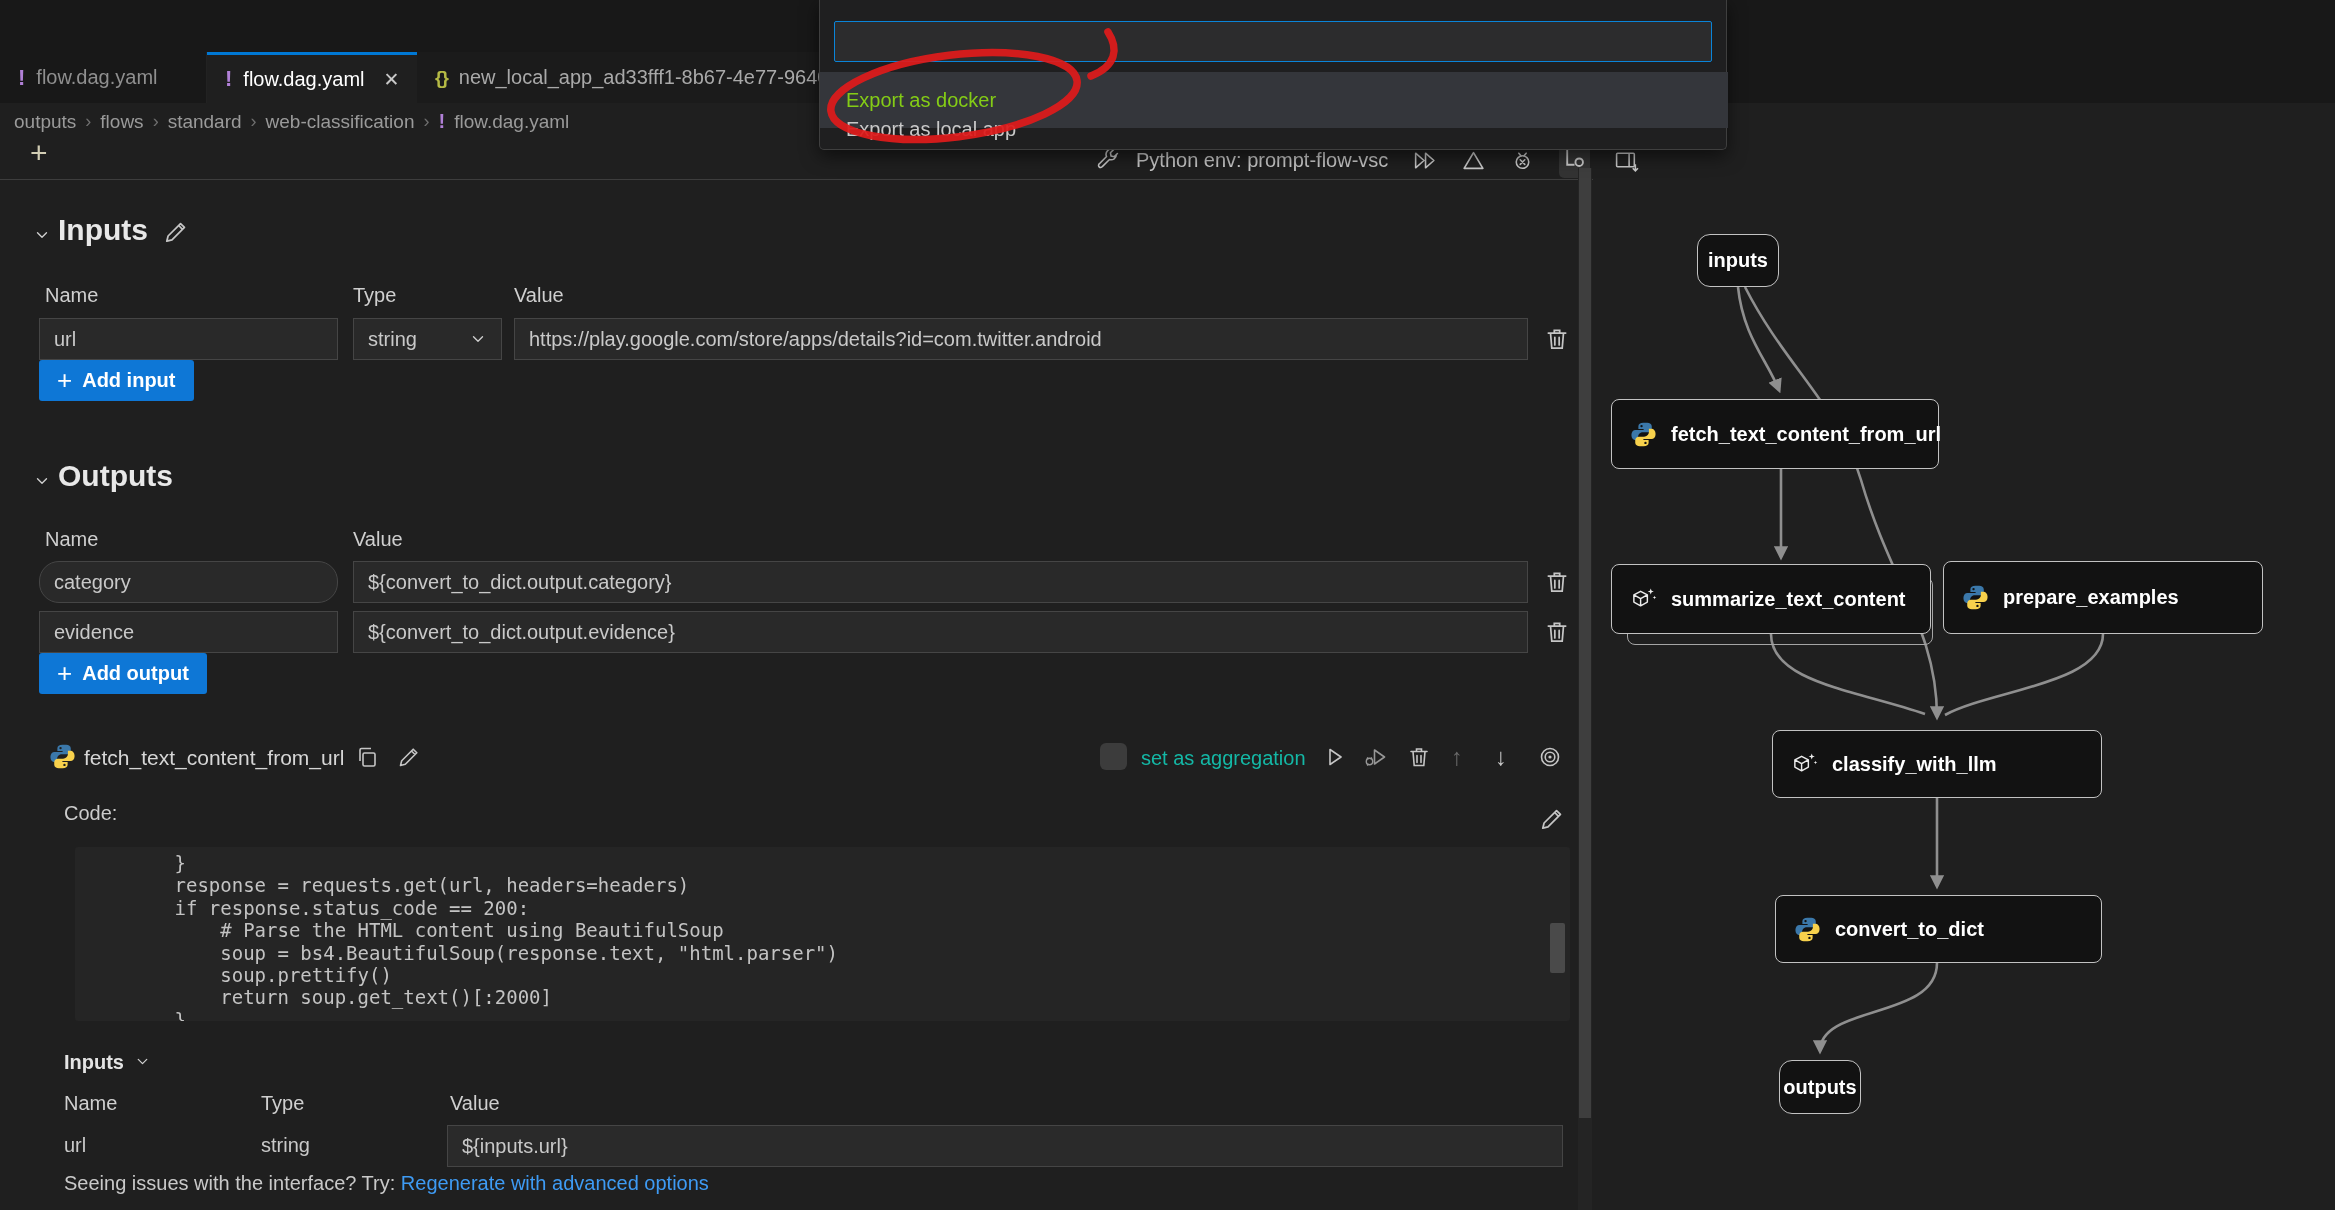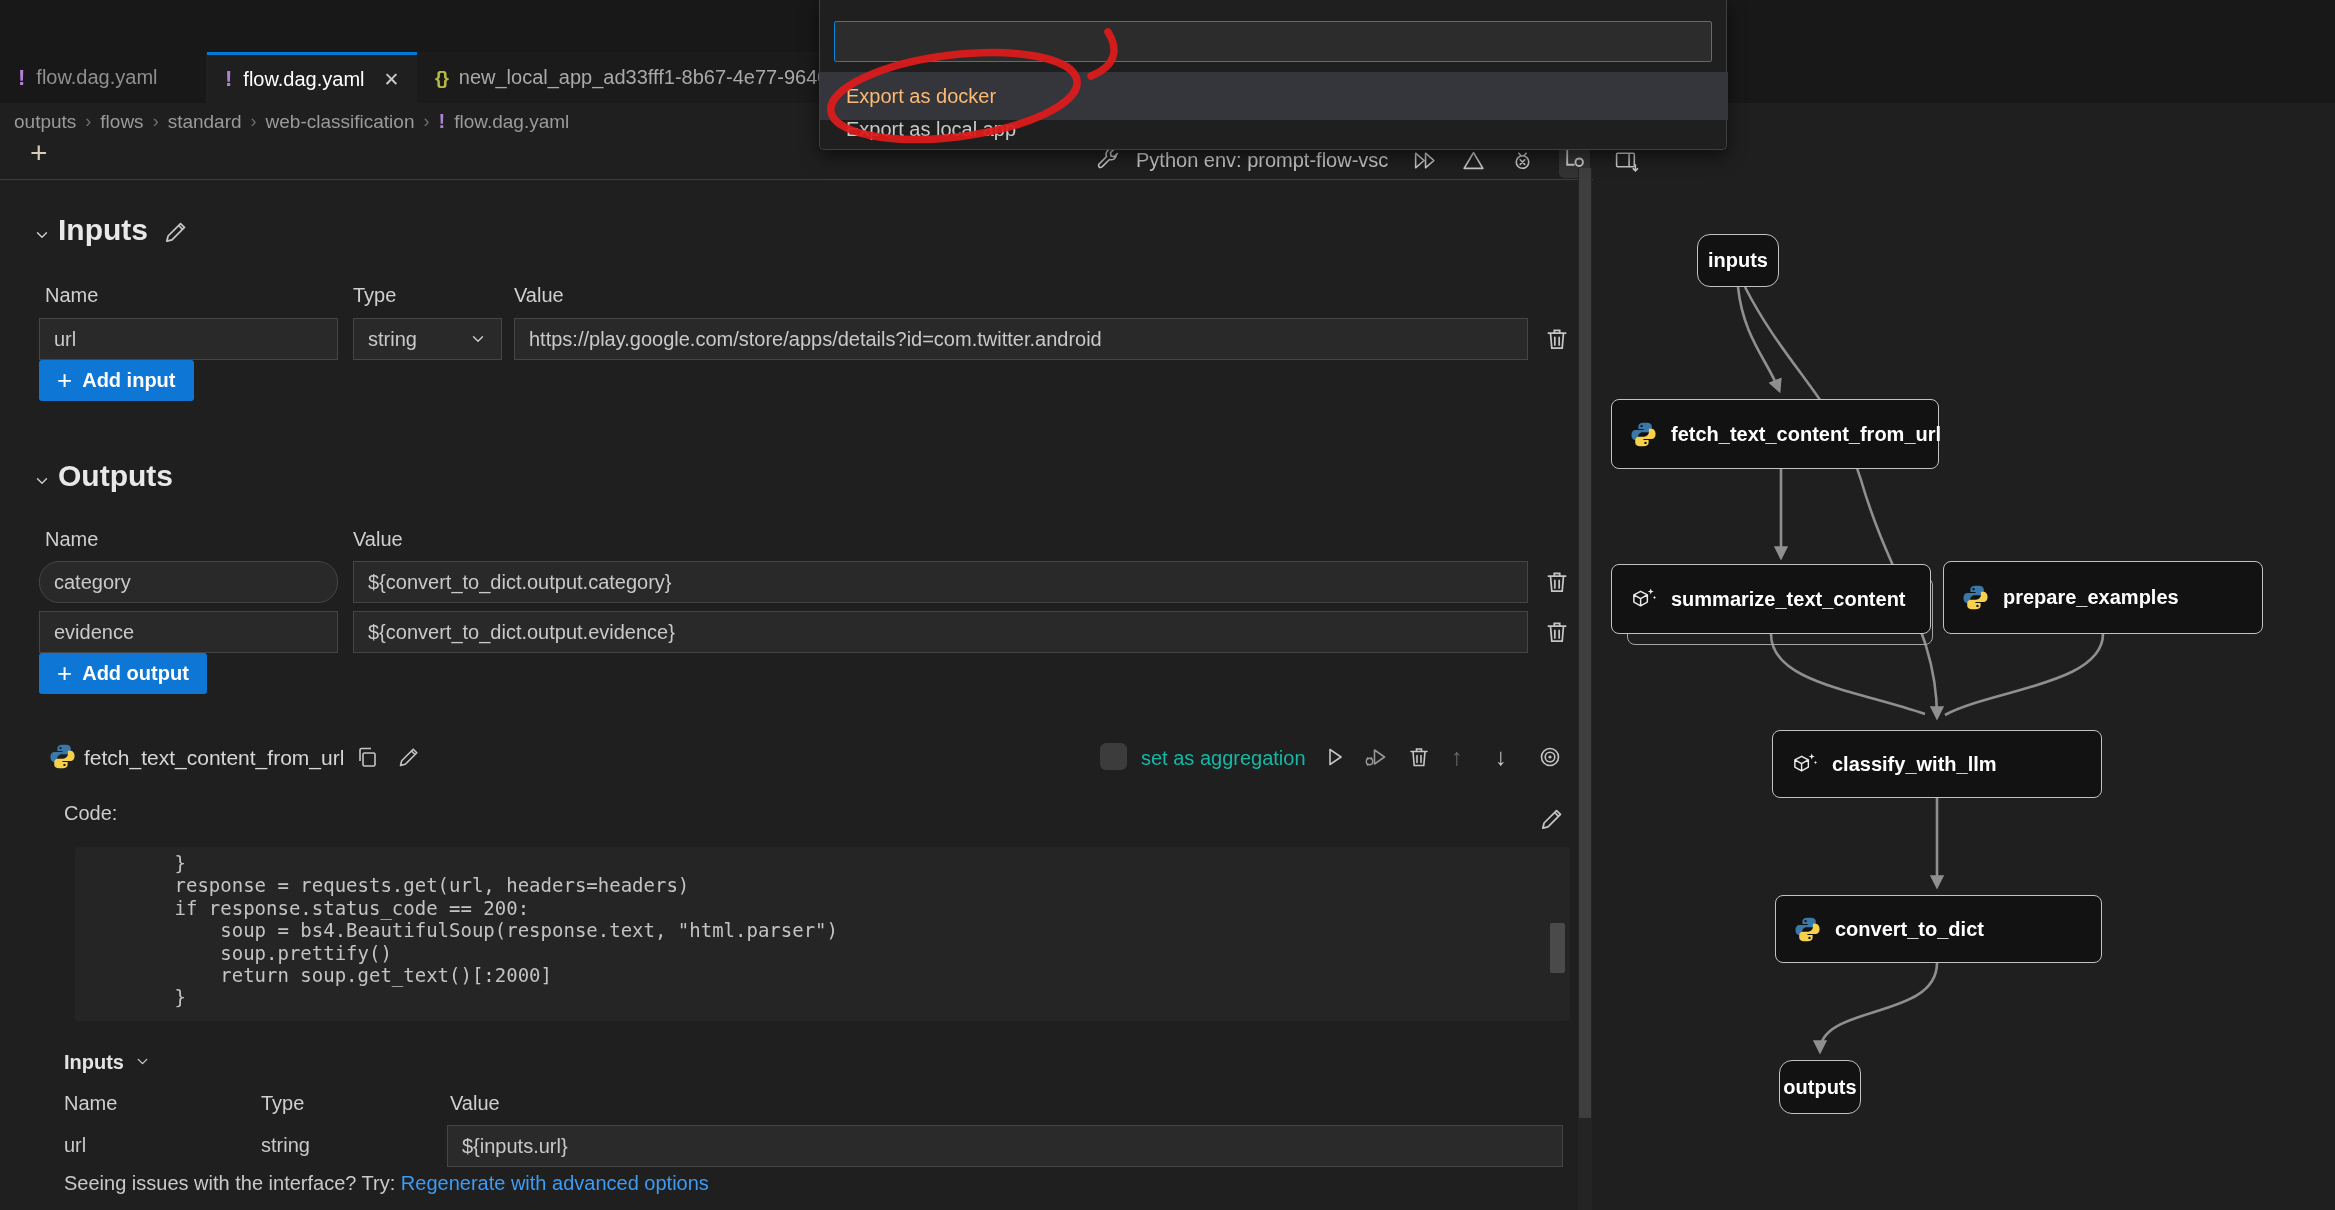--- a/index.html
+++ b/index.html
@@ -69,21 +69,21 @@
   .gstack { position:absolute; z-index:2; border:1.5px solid #a5a5a5; border-radius:8px; background:transparent; }
   .nic { width:27px; height:27px; flex:none; }
 
   
   .qp { left:819px; top:0; width:908px; height:150px; background:#1f1f20; border:1px solid #3f3f3f; border-top:none;
         border-radius:0 0 5px 5px; box-shadow:0 6px 18px rgba(0,0,0,.55); z-index:40; }
   .qp-input { position:absolute; left:14px; top:21px; width:878px; height:41px; background:#2c2c2d;
               border:1.5px solid #0a84d8; border-radius:2px; color:#e8e8e8; font-size:20px; padding:0 12px;
               font-family:"Liberation Sans", sans-serif; outline:none; }
   .qp-item { position:absolute; left:0; width:908px; display:flex; align-items:center; padding-left:26px; font-size:20px; }
-  .qp-item-sel { top:72px; height:48px; background:#34363b; color:#fdba74; }
+  .qp-item-sel { top:72px; height:56px; background:#34363b; color:#84cc16; }
   .qp-item-plain { top:113px; height:33px; color:#c9c9c9; }
 
   .annotation { left:786px; top:14px; z-index:50; pointer-events:none; }
 </style>
 </head>
 <body>
 
 <svg width="0" height="0" style="position:absolute">
   <defs>
     <symbol id="i-pencil" viewBox="0 0 24 24">
@@ -286,20 +286,21 @@
 
   <div class="abs" style="left:64px;top:802px;font-size:20px;color:#cccccc;">Code:</div>
   <div class="abs icon" style="left:1539px;top:806px;"><svg width="26" height="26">
         <use href="#i-pencil"></use>
       </svg></div>
 
   <div class="abs codeblock">
     <div class="cl">        }</div>
     <div class="cl">        response = requests.get(url, headers=headers)</div>
     <div class="cl">        if response.status_code == 200:</div>
+    <div class="cl">            # Parse the HTML content using BeautifulSoup</div>
     <div class="cl">            soup = bs4.BeautifulSoup(response.text, "html.parser")</div>
     <div class="cl">            soup.prettify()</div>
     <div class="cl">            return soup.get_text()[:2000]</div>
     <div class="cl">        }</div>
   </div>
   <div class="abs code-thumb"></div>
 
   <div class="abs" style="left:64px;top:1051px;font-size:20px;font-weight:700;color:#e4e4e4;">Inputs</div>
   <div class="abs" style="left:134px;top:1053px;"><svg width="17" height="17" class="chev">
         <use href="#i-chev"></use>

